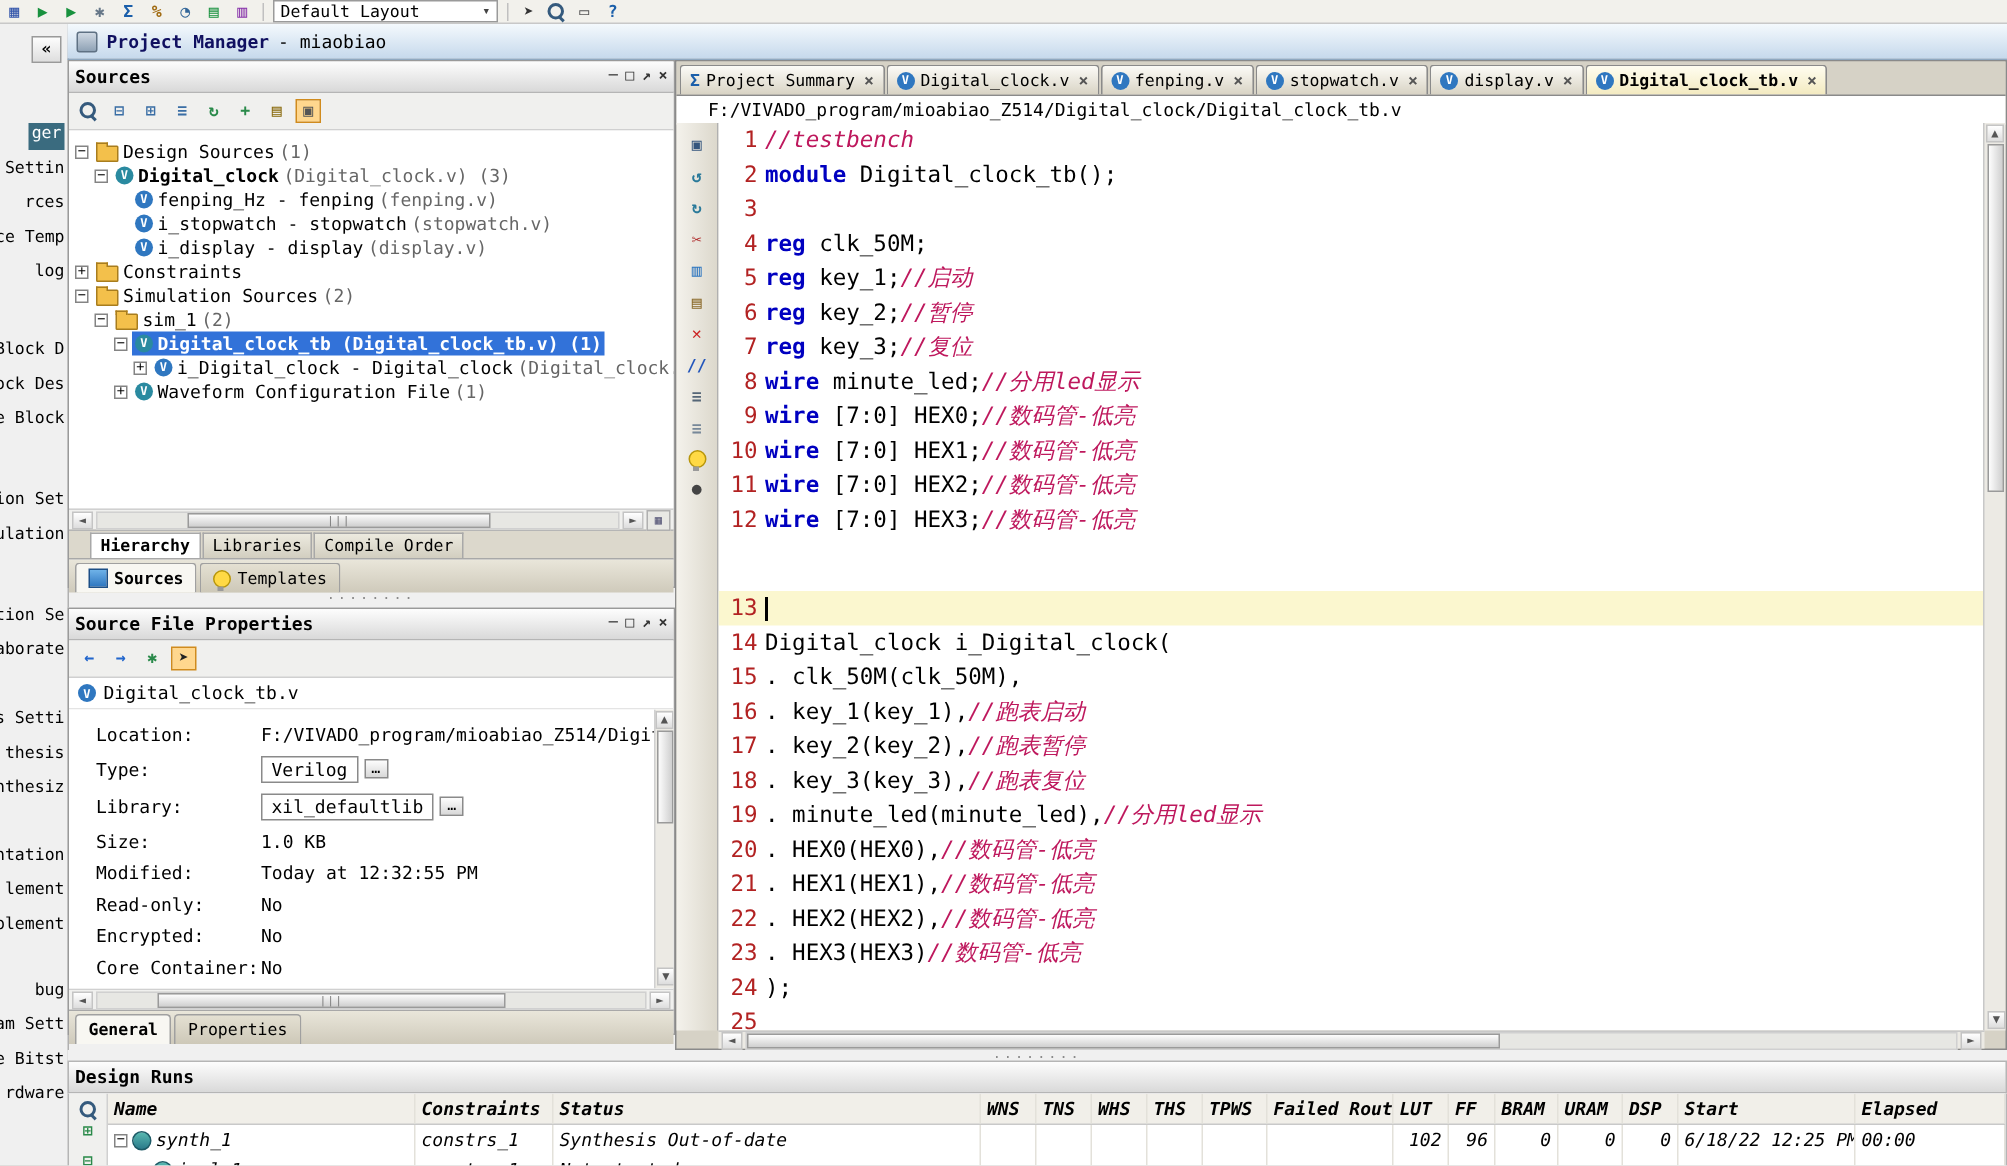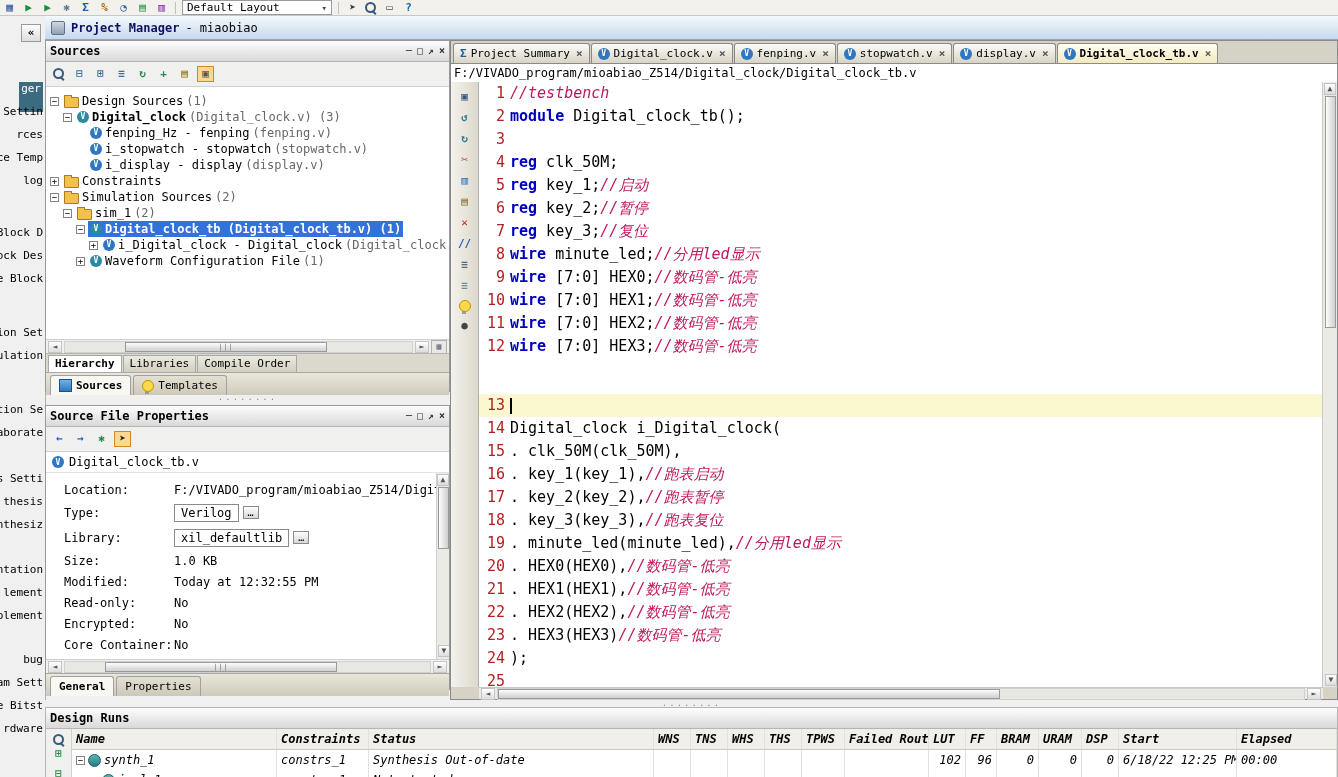--- a/index.html
+++ b/index.html
@@ -16,21 +16,21 @@
   .tbsep{width:1px;height:12px;background:#c0c0c0;margin:0 3px;}
   .layout-select{display:inline-flex;align-items:center;gap:6px;background:#fff;border:1px solid #9a9a9a;
     height:13px;padding:0 4px;font-size:11px;min-width:140px;justify-content:space-between;}
   .layout-select .dd{color:#444;font-size:9px;}
 
   
   .flow-nav{position:absolute;left:0;top:16px;width:45px;height:761px;background:#f0f0f0;
     border-right:1px solid #b0b0b0;overflow:hidden;}
   .collapse-btn{position:absolute;right:4px;top:8px;width:18px;height:16px;border:1px solid #9a9a9a;
     background:linear-gradient(#fdfdfd,#dedede);text-align:center;line-height:15px;font-weight:bold;font-size:11px;}
-  .fn-frag{position:absolute;right:2px;height:30px;line-height:14px;font-size:11px;white-space:nowrap;}
+  .fn-frag{position:absolute;right:2px;height:18px;line-height:14px;font-size:11px;white-space:nowrap;}
   .fn-frag.sel{background:#3a6b7f;color:#fff;padding:0 2px;}
 
   
   .pm-header{position:absolute;left:45px;top:16px;right:0;height:24px;
     background:linear-gradient(180deg,#f4f9fd,#c6d9ec);border-bottom:1px solid #8fa8c0;
     display:flex;align-items:center;gap:6px;padding-left:6px;box-sizing:border-box;}
   .pm-icon{width:12px;height:12px;background:linear-gradient(#cfd8e2,#8fa2b5);border:1px solid #5f7183;border-radius:2px;}
   .pm-header b{color:#101060;}
 
   
@@ -66,21 +66,21 @@
   .tseg.gray{color:#666;}
   .tlabel.sel .tseg{color:#fff;}
 
   .hscroll{height:14px;background:#f0f0ee;border-top:1px solid #d0d0d0;display:flex;align-items:center;gap:2px;padding:0 2px;box-sizing:border-box;}
   .sbarrow{font-size:8px;color:#555;width:12px;text-align:center;border:1px solid #c4c4c4;background:linear-gradient(#fff,#ddd);height:10px;line-height:10px;}
   .strack{flex:1;height:10px;background:#e7e7e3;border:1px solid #d0d0d0;position:relative;}
   .sthumb{position:absolute;top:0;height:8px;background:linear-gradient(#fdfdfd,#cfcfcf);border:1px solid #9a9a9a;
     text-align:center;font-size:7px;line-height:8px;color:#777;letter-spacing:1px;}
   .corner{width:14px;height:12px;border:1px solid #b0b0b0;background:#e8e8e4;font-size:8px;line-height:11px;text-align:center;color:#557;}
 
-  .tabs1{height:18px;background:#dcd8cc;border-top:1px solid #b5b5b5;display:flex;align-items:flex-end;padding-left:2px;gap:1px;}
+  .tabs1{height:18px;background:#dcd8cc;border-top:1px solid #b5b5b5;display:flex;align-items:flex-end;padding-left:14px;gap:1px;}
   .t1{height:16px;line-height:16px;padding:0 6px;font-size:11px;background:linear-gradient(#eceadf,#d2cec0);border:1px solid #a8a8a8;border-bottom:none;}
   .t1.active{background:#fff;font-weight:bold;}
   .tabs2{height:22px;background:linear-gradient(#e9e6da,#cfcabb);border-top:1px solid #a8a8a8;display:flex;align-items:flex-end;padding-left:4px;gap:2px;}
   .t2{height:19px;display:inline-flex;align-items:center;gap:4px;padding:0 8px;font-size:11px;
     background:linear-gradient(#e4e0d2,#cdc8b8);border:1px solid #a0a0a0;border-bottom:none;border-radius:3px 3px 0 0;}
   .t2.active{background:#f8f7f2;font-weight:bold;}
 
   
   .filerow{height:20px;display:flex;align-items:center;gap:5px;padding-left:6px;border-bottom:1px solid #e4e4e4;background:#fff;}
   .fields{position:relative;height:186px;overflow:hidden;background:#fff;padding:6px 0 0 0;box-sizing:border-box;}
@@ -94,21 +94,21 @@
   .vthumb{position:absolute;left:1px;width:9px;background:linear-gradient(90deg,#fdfdfd,#cfcfcf);border:1px solid #9a9a9a;}
 
   
   .editor{position:absolute;left:450px;top:40px;right:0;height:660px;background:#d6d2c6;border:1px solid #8a8a8a;box-sizing:border-box;}
   .etabs{height:22px;display:flex;align-items:flex-end;padding-left:2px;gap:1px;background:#d6d2c6;border-bottom:1px solid #8a8a8a;}
   .etab{height:19px;display:inline-flex;align-items:center;gap:4px;padding:0 6px;font-size:11px;
     background:linear-gradient(#fcfbf7,#d8d3c4);border:1px solid #8a8a8a;border-bottom:none;border-radius:3px 3px 0 0;white-space:nowrap;}
   .etab.active{background:linear-gradient(#fffdf0,#f3eac0);font-weight:bold;}
   .sig{color:#1b5faa;font-weight:bold;font-size:11px;}
   .tclose{color:#555;font-weight:bold;font-size:11px;margin-left:2px;}
-  .epath{height:18px;background:#fff;border-bottom:1px solid #c4c4c4;display:flex;align-items:center;padding-left:3px;font-size:12px;}
+  .epath{height:18px;background:#fff;border-bottom:1px solid #c4c4c4;display:flex;align-items:center;padding-left:21px;font-size:12px;}
   .ebody{position:absolute;left:0;top:41px;right:0;bottom:12px;display:flex;}
   .etools{width:28px;background:linear-gradient(90deg,#f4f2ec,#dcd8cc);border-right:1px solid #b0b0b0;
     display:flex;flex-direction:column;align-items:center;gap:7px;padding-top:8px;box-sizing:border-box;}
   .ecode{flex:1;background:#fff;overflow:hidden;font-size:15px;position:relative;}
   .cline{height:23px;line-height:23px;white-space:pre;display:flex;}
   .cline.cur{background:#fbf7cf;margin-top:36px;}
   .lnum{display:inline-block;width:26px;min-width:26px;text-align:right;padding-right:5px;color:#b22222;}
   .ccode{white-space:pre;}
   .seg-k{color:#0000c0;font-weight:bold;}
   .seg-c{color:#be185d;font-style:italic;}

